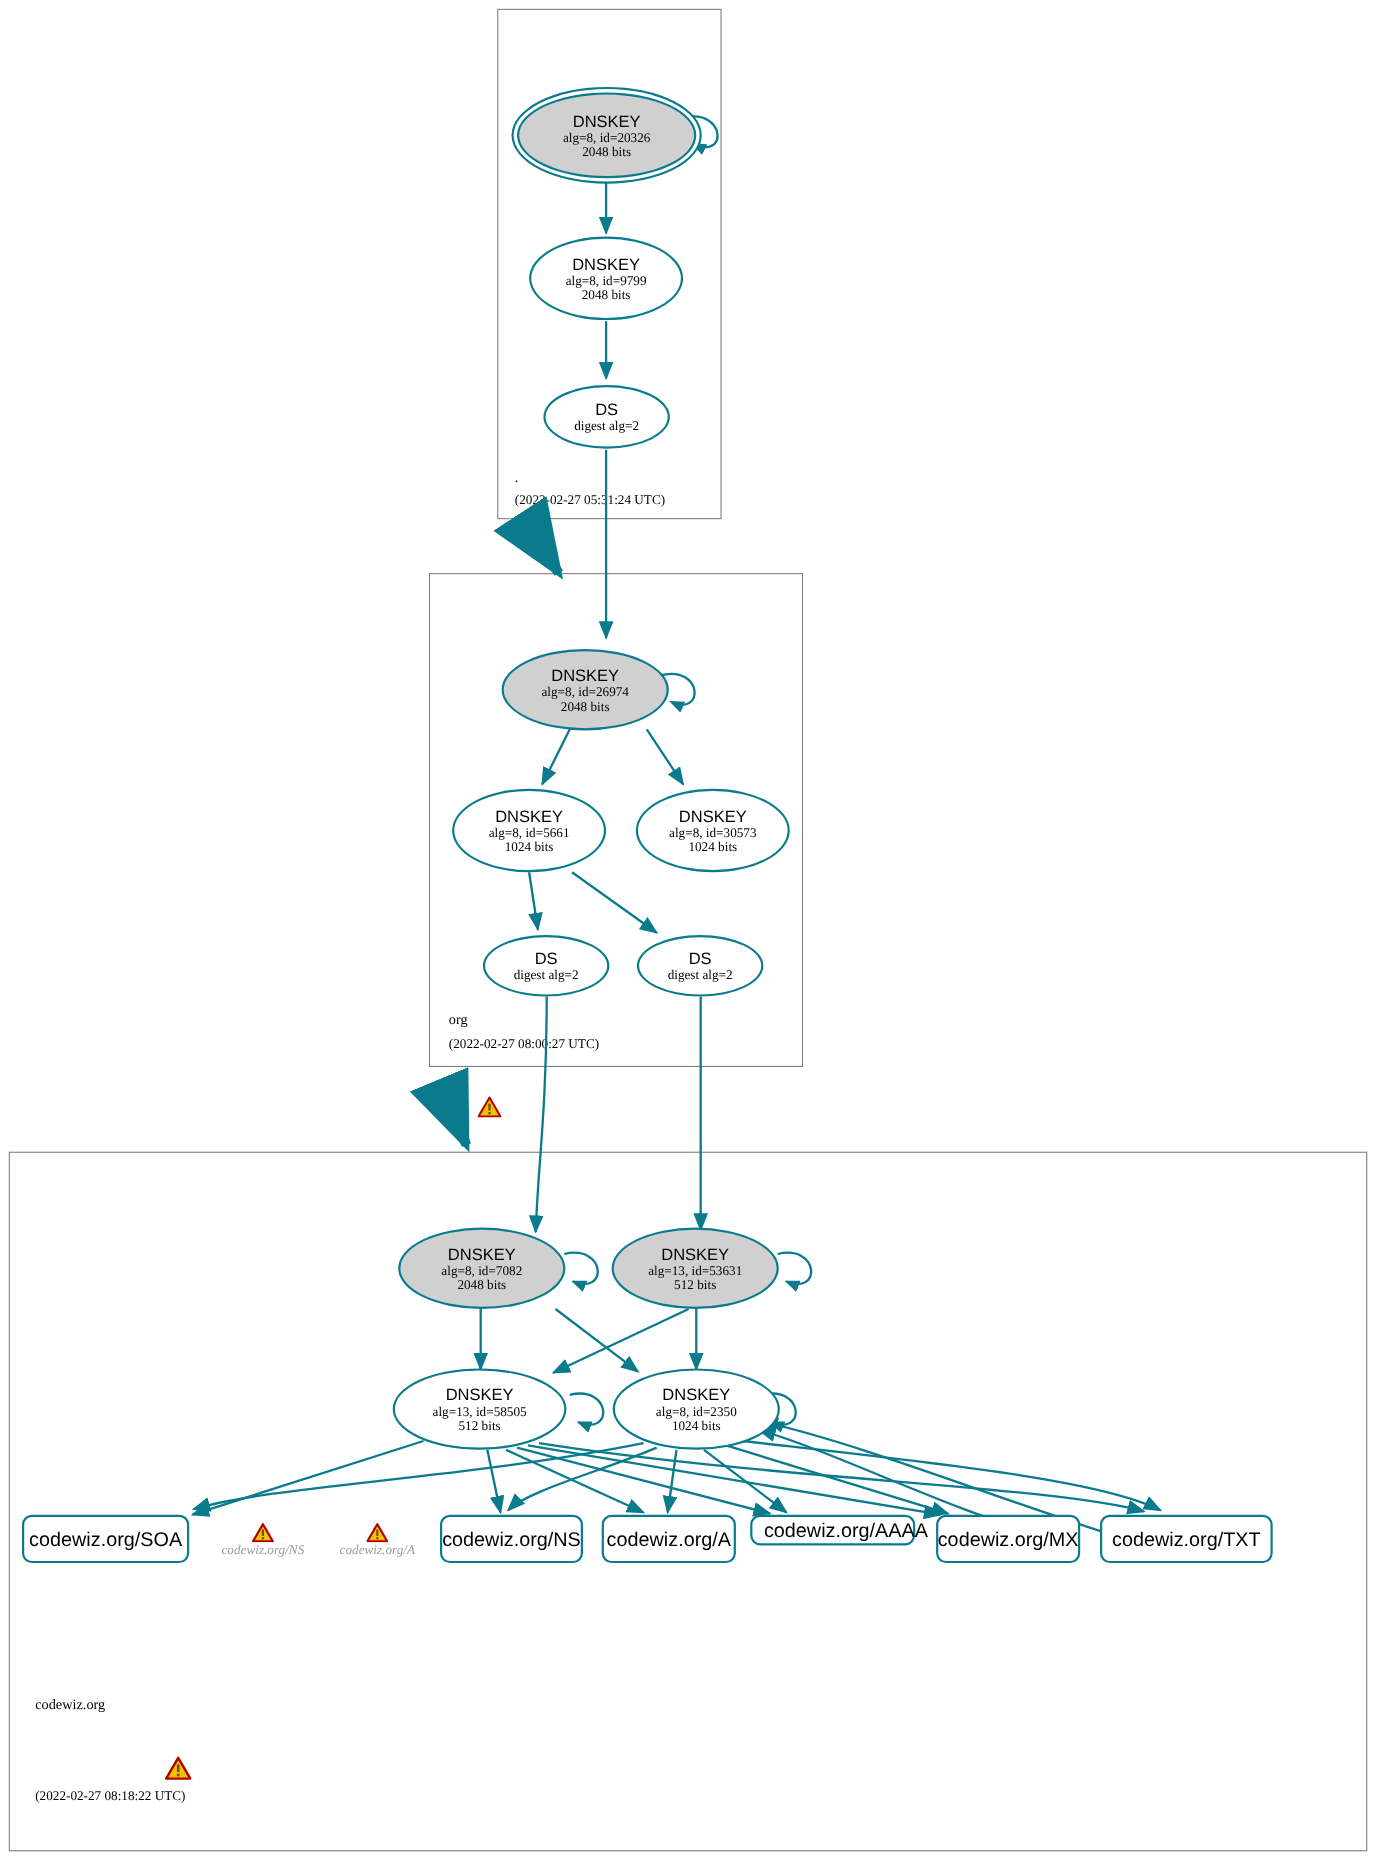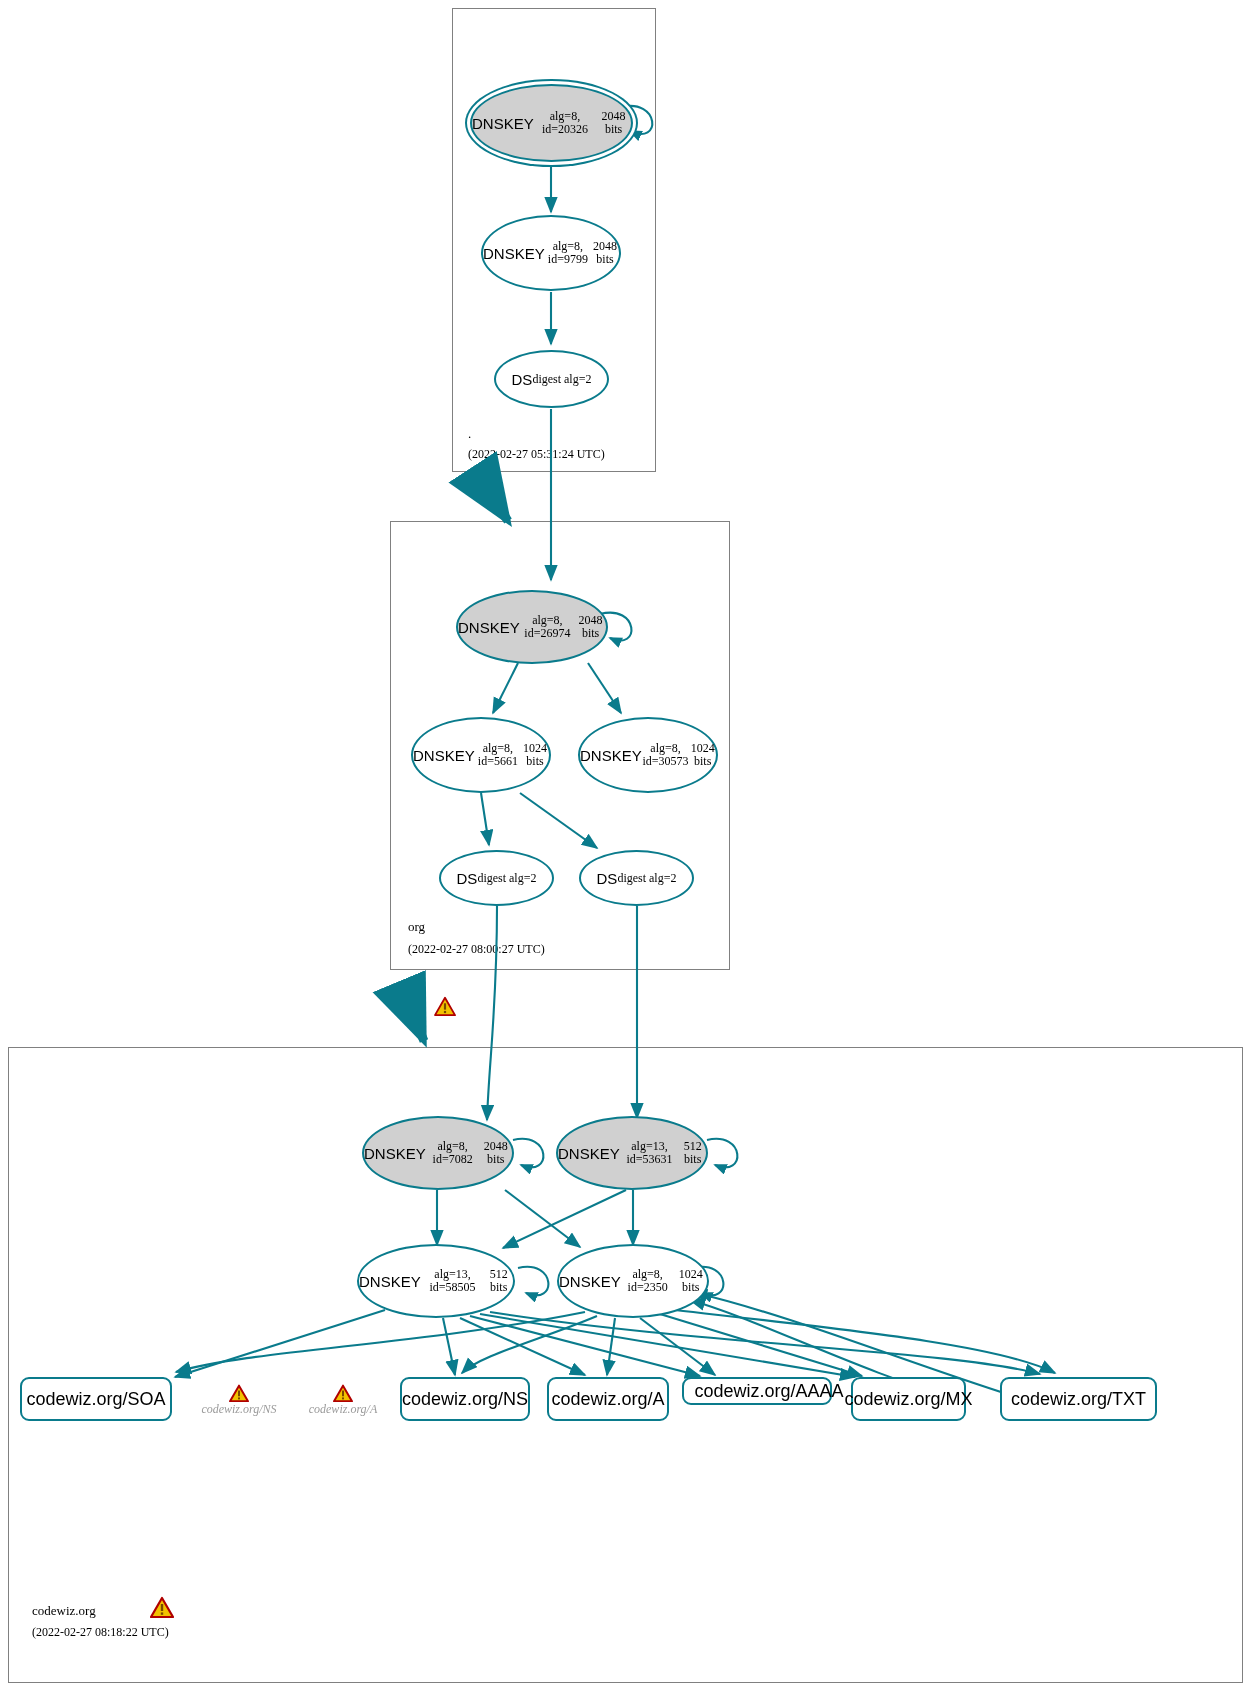--- a/index.html
+++ b/index.html
@@ -3,21 +3,21 @@
 <meta charset="utf-8">
 <style>
   html,body{margin:0;padding:0;background:#ffffff;}
   body{width:1251px;height:1694px;position:relative;
        font-family:"Liberation Sans", sans-serif;color:#000;}
   #canvas{position:absolute;left:0;top:0;width:1251px;height:1694px;}
   svg.layer{position:absolute;left:0;top:0;width:1251px;height:1694px;overflow:visible;}
   .zonebox{position:absolute;border:1px solid #808080;background:transparent;box-sizing:border-box;}
   .zonelabel{position:absolute;font-family:"Liberation Serif", serif;font-size:13px;color:#000;white-space:nowrap;}
   .zonetime{position:absolute;font-family:"Liberation Serif", serif;font-size:12px;color:#000;white-space:nowrap;text-align:center;}
-  .node{position:absolute;display:flex;flex-direction:row;align-items:center;justify-content:center;
+  .node{position:absolute;display:flex;flex-direction:column;align-items:center;justify-content:center;
         text-align:center;box-sizing:border-box;}
   .ellipse{border:2px solid #0a7b8c;border-radius:50%;background:#ffffff;}
   .ellipse.secure{background:#d0d0d0;}
   .ellipse.anchor{box-shadow:0 0 0 3px #ffffff, 0 0 0 5px #0a7b8c;}
   .n-title{font-family:"Liberation Sans", sans-serif;font-size:15px;line-height:17px;}
   .n-sub{font-family:"Liberation Serif", serif;font-size:12px;line-height:13px;}
   .rrset{position:absolute;border:2px solid #0a7b8c;border-radius:9px;background:#ffffff;
          display:flex;align-items:center;justify-content:center;
          font-family:"Liberation Sans", sans-serif;font-size:18px;box-sizing:border-box;}
   .ghost{position:absolute;display:flex;flex-direction:column;align-items:center;justify-content:center;
@@ -31,21 +31,21 @@
 
   <div class="zonebox" style="left:452px;top:8px;width:204px;height:464px;"></div>
   <div class="zonelabel" style="left:468px;top:426px;">.</div>
   <div class="zonetime" style="left:468px;top:447px;">(2022-02-27 05:31:24 UTC)</div>
 
   <div class="zonebox" style="left:390px;top:521px;width:340px;height:449px;"></div>
   <div class="zonelabel" style="left:408px;top:919px;">org</div>
   <div class="zonetime" style="left:408px;top:942px;">(2022-02-27 08:00:27 UTC)</div>
 
   <div class="zonebox" style="left:8px;top:1047px;width:1235px;height:636px;"></div>
-  <div class="zonelabel" style="left:32px;top:1603px;font-family:Liberation Serif, serif;">codewiz.org</div>
+  <div class="zonelabel" style="left:32px;top:1542px;font-family:Liberation Serif, serif;">codewiz.org</div>
   <div class="zonetime" style="left:32px;top:1625px;">(2022-02-27 08:18:22 UTC)</div>
 
   <svg class="layer" viewBox="0 0 1251 1694">
     <defs>
       <marker id="ah" markerWidth="9" markerHeight="9" refX="7.2" refY="3.2" orient="auto" markerUnits="strokeWidth">
         <path d="M0,0 L8,3.2 L0,6.4 z" fill="#0a7b8c"></path>
       </marker>
       <marker id="ahs" markerWidth="7" markerHeight="7" refX="5.6" refY="2.6" orient="auto" markerUnits="strokeWidth">
         <path d="M0,0 L6.5,2.6 L0,5.2 z" fill="#0a7b8c"></path>
       </marker>
@@ -178,21 +178,21 @@
   </div>
 
   <div class="rrset" style="left:20px;top:1377px;width:152px;height:44px;">codewiz.org/SOA</div>
 
   <div class="rrset" style="left:400px;top:1377px;width:130px;height:44px;">codewiz.org/NS</div>
 
   <div class="rrset" style="left:547px;top:1377px;width:122px;height:44px;">codewiz.org/A</div>
 
   <div class="rrset" style="left:682px;top:1377px;width:150px;height:28px;padding-left:24px;">codewiz.org/AAAA</div>
 
-  <div class="rrset" style="left:851px;top:1377px;width:115px;height:44px;">codewiz.org/MX</div>
+  <div class="rrset" style="left:851px;top:1377px;width:131px;height:44px;">codewiz.org/MX</div>
 
   <div class="rrset" style="left:1000px;top:1377px;width:157px;height:44px;">codewiz.org/TXT</div>
 
   <div class="ghost" style="left:180px;top:1379px;width:118px;height:42px;">
     <svg style="width:20px;height:18px;" viewBox="0 0 24 22">
       <path d="M12,2 L23,21 L1,21 Z" fill="#f2c200" stroke="#b00000" stroke-width="2.4" stroke-linejoin="round"></path>
       <rect x="10.8" y="8" width="2.4" height="7" fill="#7a4a00"></rect>
       <rect x="10.8" y="16.4" width="2.4" height="2.4" fill="#7a4a00"></rect>
     </svg>
     <span>codewiz.org/NS</span>

